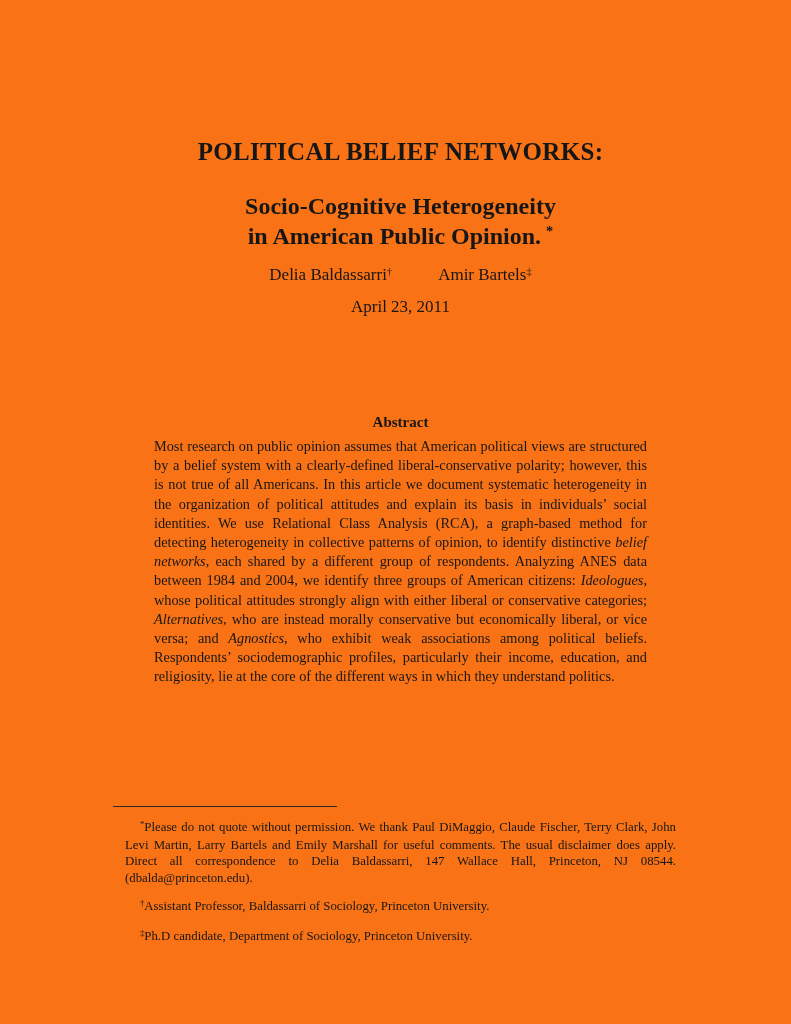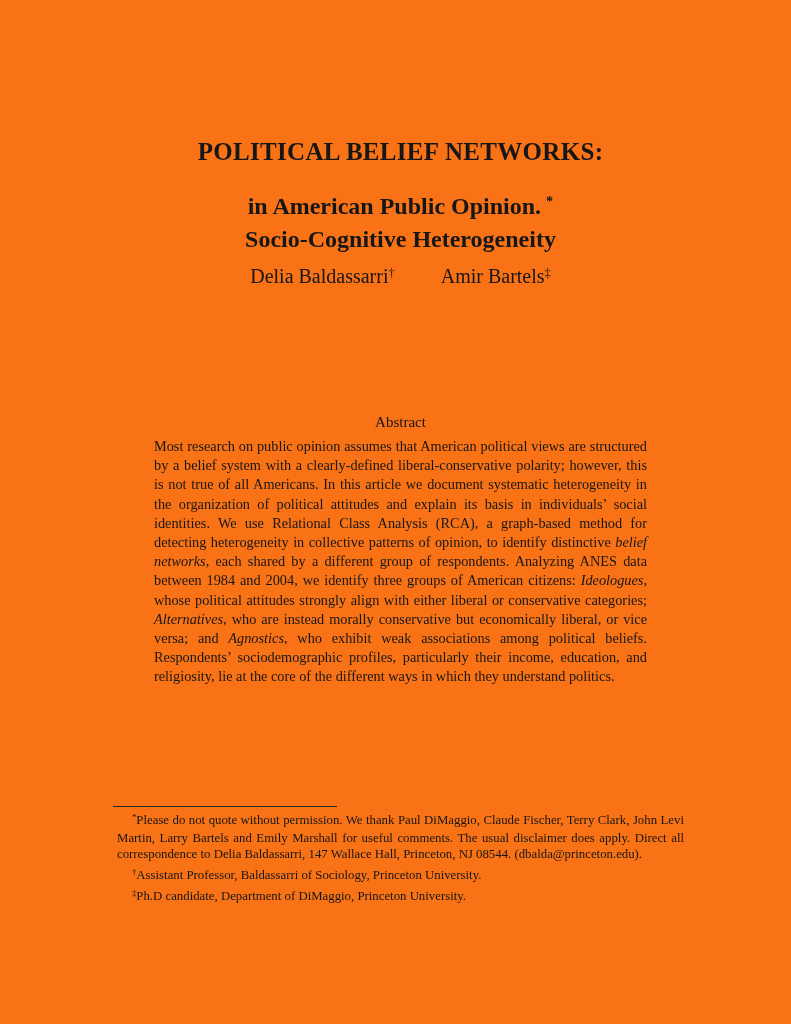--- a/index.html
+++ b/index.html
@@ -51,21 +51,21 @@
     margin-left: 5px;
     font-weight: 700;
   }
   .authors-row {
     position: absolute;
     top: 265px;
     width: 100%;
     display: flex;
     justify-content: center;
     gap: 46px;
-    font-size: 20px;
+    font-size: 17px;
   }
   .author .sup-mark {
     font-size: 62%;
     position: relative;
     top: -0.5em;
   }
   .date-line {
     position: absolute;
     top: 297px;
     width: 100%;
@@ -73,21 +73,21 @@
     font-size: 17px;
   }
   .abstract-block {
     position: absolute;
     top: 414px;
     left: 35px;
     width: 505px;
   }
   .abstract-heading {
     text-align: center;
-    font-weight: 400;
+    font-weight: 700;
     font-size: 15px;
     margin: 0 0 6px 0;
   }
   .abstract-text {
     margin: 6px;
     font-size: 14.3px;
     line-height: 19.2px;
     text-align: justify;
   }
   .footnote-block {
@@ -97,57 +97,58 @@
     width: 575px;
   }
   .footnote-rule {
     width: 224px;
     height: 0;
     border: none;
     border-top: 1.4px solid #2a2a2a;
     margin: 0 0 5px 0;
   }
   .footnote {
-    margin: 4px;
+    margin: 12px;
     font-size: 12.8px;
     line-height: 16.6px;
     text-align: justify;
     text-indent: 15px;
   }
   .fn-mark {
     font-size: 68%;
     position: relative;
     top: -0.45em;
   }
 </style>
 </head>
 <body>
 
 <div class="paper-page">
   <div class="content">
 
     <div class="paper-title">POLITICAL BELIEF NETWORKS:</div>
 
     <div class="paper-subtitle">
+      <div>Socio-Cognitive Heterogeneity</div>
       <div><span>in American Public Opinion.</span><span class="title-mark">*</span></div>
-      <div>Socio-Cognitive Heterogeneity</div>
     </div>
 
     <div class="authors-row">
       <span class="author"><span>Delia Baldassarri</span><span class="sup-mark">†</span></span>
       <span class="author"><span>Amir Bartels</span><span class="sup-mark">‡</span></span>
     </div>
 
+    <div class="date-line">April 23, 2011</div>
 
     <div class="abstract-block">
       <div class="abstract-heading">Abstract</div>
       <p class="abstract-text"><span>Most research on public opinion assumes that American political views are structured by a belief system with a clearly-defined liberal-conservative polarity; however, this is not true of all Americans. In this article we document systematic heterogeneity in the organization of political attitudes and explain its basis in individuals’ social identities. We use Relational Class Analysis (RCA), a graph-based method for detecting heterogeneity in collective patterns of opinion, to identify distinctive </span><i>belief networks</i><span>, each shared by a different group of respondents. Analyzing ANES data between 1984 and 2004, we identify three groups of American citizens: </span><i>Ideologues</i><span>, whose political attitudes strongly align with either liberal or conservative categories; </span><i>Alternatives</i><span>, who are instead morally conservative but economically liberal, or vice versa; and </span><i>Agnostics</i><span>, who exhibit weak associations among political beliefs. Respondents’ sociodemographic profiles, particularly their income, education, and religiosity, lie at the core of the different ways in which they understand politics.</span></p>
     </div>
 
     <div class="footnote-block">
       <hr class="footnote-rule">
       <p class="footnote"><span class="fn-mark">*</span><span>Please do not quote without permission. We thank Paul DiMaggio, Claude Fischer, Terry Clark, John Levi Martin, Larry Bartels and Emily Marshall for useful comments. The usual disclaimer does apply. Direct all correspondence to Delia Baldassarri, 147 Wallace Hall, Princeton, NJ 08544. (dbalda@princeton.edu).</span></p>
       <p class="footnote"><span class="fn-mark">†</span><span>Assistant Professor, Baldassarri of Sociology, Princeton University.</span></p>
-      <p class="footnote"><span class="fn-mark">‡</span><span>Ph.D candidate, Department of DiMaggio, Princeton University.</span></p>
+      <p class="footnote"><span class="fn-mark">‡</span><span>Ph.D candidate, Department of Sociology, Princeton University.</span></p>
     </div>
 
   </div>
 </div>
 
 </body></html>

